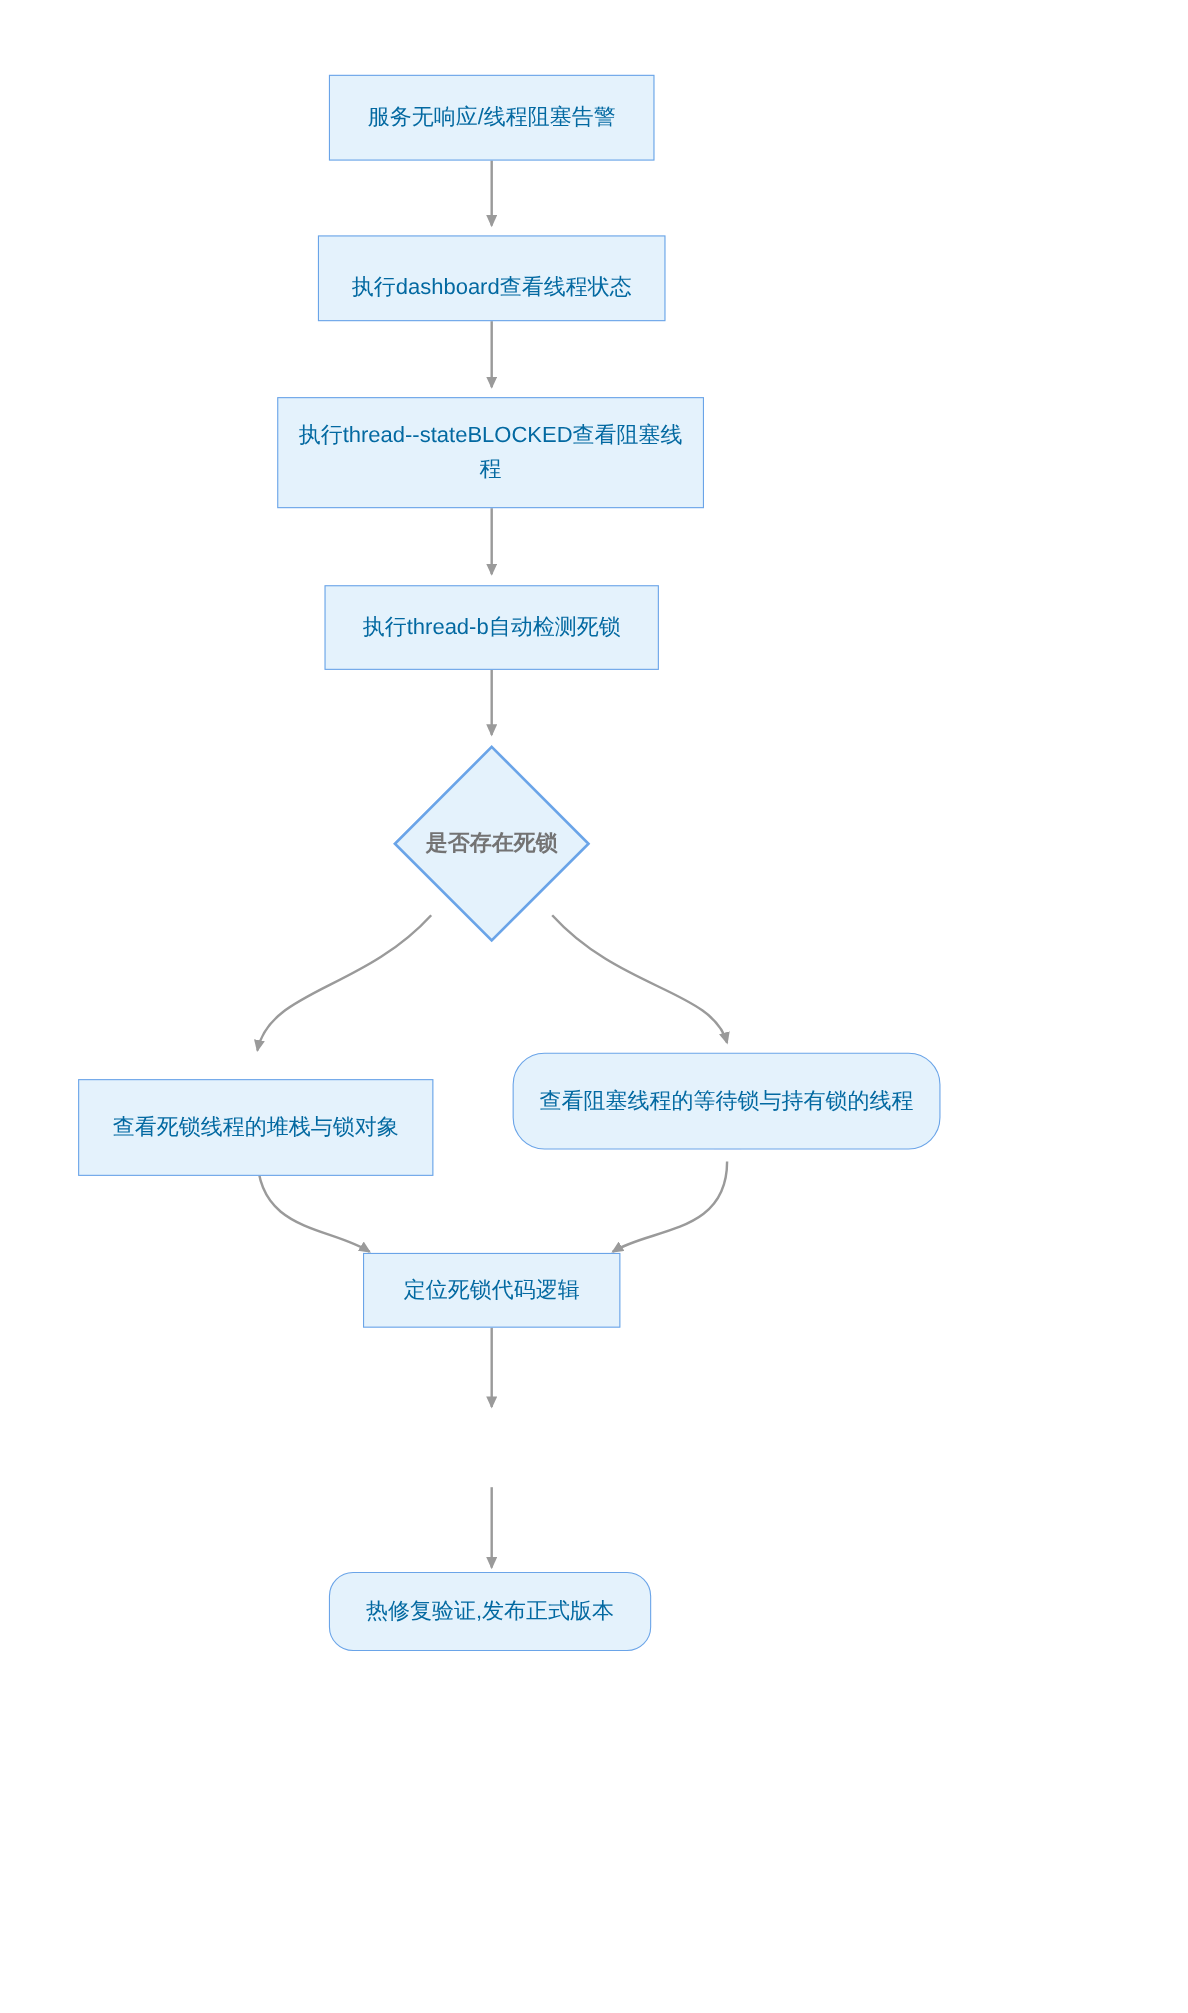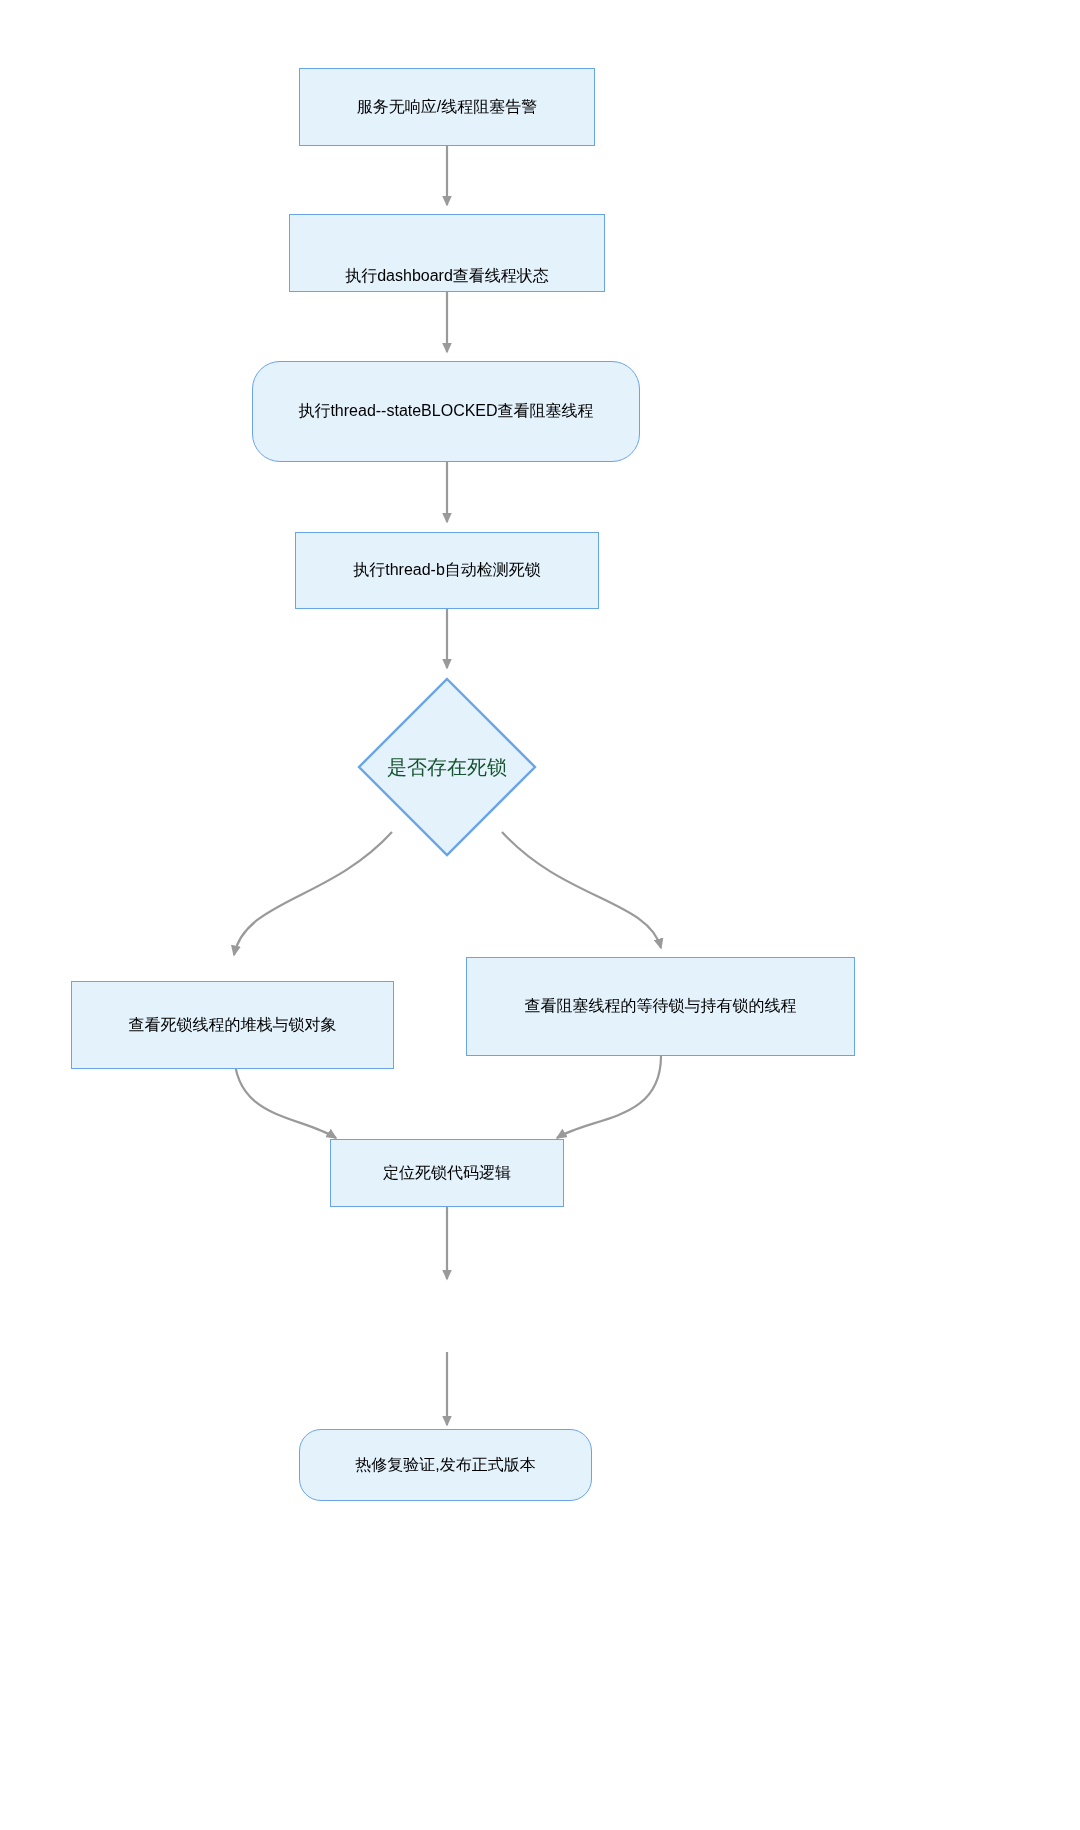--- a/index.html
+++ b/index.html
@@ -4,27 +4,27 @@
 <style>
   html,body{margin:0;padding:0;background:#ffffff;}
   body{width:1080px;height:1830px;position:relative;overflow:hidden;
        font-family:"Liberation Sans","DejaVu Sans",sans-serif;}
   #canvas{position:absolute;left:0;top:0;width:1080px;height:1830px;}
   svg.edges{position:absolute;left:0;top:0;width:1080px;height:1830px;pointer-events:none;}
 
   .node{position:absolute;box-sizing:border-box;
         background:#e4f2fc;border:1.6px solid #6aa4e8;
         display:flex;align-items:center;justify-content:center;
-        text-align:center;color:#000000;font-size:16px;line-height:1.55;
-        padding:2px 14px;}
+        text-align:center;color:#0369a1;font-size:20px;line-height:1.55;
+        padding:14px 14px;}
 
   .diamond-wrap{position:absolute;display:flex;align-items:center;justify-content:center;}
   .diamond-shape{position:absolute;left:0;top:0;width:100%;height:100%;}
-  .diamond-label{position:relative;z-index:2;font-size:20px;color:#14532d;
-                 text-align:center;line-height:1.4;}
+  .diamond-label{position:relative;z-index:2;font-size:20px;color:#737373;
+                 text-align:center;line-height:1.4;font-weight:bold;}
 
   .edge-label{position:absolute;background:#f5eefa;color:#262626;
               font-size:19px;line-height:1.2;padding:1px 3px;
               text-align:center;white-space:nowrap;}
 </style>
 </head>
 <body>
 
 <div id="canvas">
 
@@ -49,21 +49,21 @@
   </svg>
 
   <div class="node" style="left:299px;top:68px;width:296px;height:78px;">
     <span>服务无响应/线程阻塞告警</span>
   </div>
 
   <div class="node" style="left:289px;top:214px;width:316px;height:78px;align-items:flex-end;">
     <span>执行dashboard查看线程状态</span>
   </div>
 
-  <div class="node" style="left:252px;top:361px;width:388px;height:101px;border-radius:28px;">
+  <div class="node" style="left:252px;top:361px;width:388px;height:101px;">
     <span>执行thread--stateBLOCKED查看阻塞线程</span>
   </div>
 
   <div class="node" style="left:295px;top:532px;width:304px;height:77px;">
     <span>执行thread-b自动检测死锁</span>
   </div>
 
   <div class="diamond-wrap" style="left:357px;top:677px;width:180px;height:180px;">
     <svg class="diamond-shape" viewBox="0 0 180 180" xmlns="http://www.w3.org/2000/svg">
       <polygon points="90,2 178,90 90,178 2,90" fill="#e4f2fc" stroke="#6aa4e8" stroke-width="2.4"></polygon>
@@ -76,21 +76,21 @@
   </div>
 
   <div class="edge-label" style="left:649px;top:1020px;">
     <span>否</span>
   </div>
 
   <div class="node" style="left:71px;top:963px;width:323px;height:88px;margin-top:18px;">
     <span>查看死锁线程的堆栈与锁对象</span>
   </div>
 
-  <div class="node" style="left:466px;top:957px;width:389px;height:99px;">
+  <div class="node" style="left:466px;top:957px;width:389px;height:88px;border-radius:29px;">
     <span>查看阻塞线程的等待锁与持有锁的线程</span>
   </div>
 
   <div class="node" style="left:330px;top:1139px;width:234px;height:68px;">
     <span>定位死锁代码逻辑</span>
   </div>
 
 
   <div class="node" style="left:299px;top:1429px;width:293px;height:72px;border-radius:22px;">
     <span>热修复验证,发布正式版本</span>

